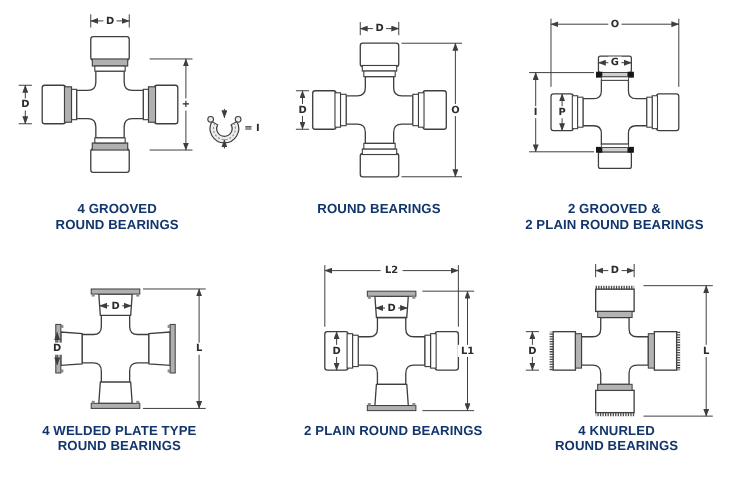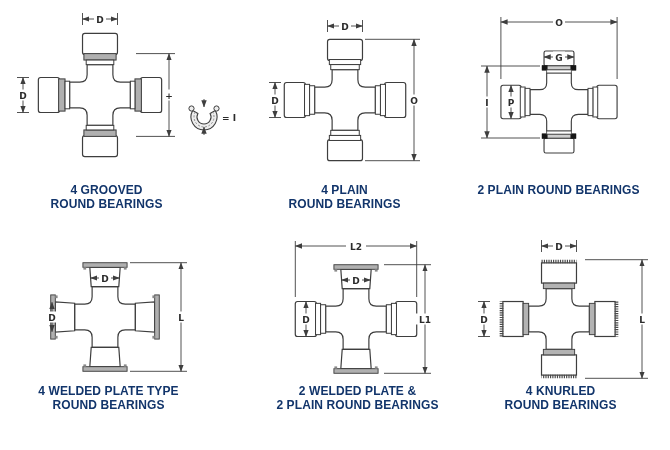--- a/index.html
+++ b/index.html
@@ -130,21 +130,20 @@
       <rect class="bg" x="46" y="94.5" width="12" height="11"></rect>
       <text class="dt" x="52" y="100.5">D</text>
 
       <line class="dl" x1="142" y1="39.3" x2="197" y2="39.3"></line>
       <line class="dl" x1="142" y1="160.7" x2="197" y2="160.7"></line>
       <line class="dl" x1="191" y1="39.3" x2="191" y2="160.7" marker-start="url(#m2)" marker-end="url(#m2)"></line>
       <rect class="bg" x="185" y="94.5" width="12" height="11"></rect>
       <text class="dt" x="191" y="100.5">O</text>
     </svg>
     <div class="caption" style="left:10px;top:184px">
-      <div>4 PLAIN</div>
       <div>ROUND BEARINGS</div>
     </div>
   </div>
 
   <div class="cell" style="left:447px;top:0;width:223px;height:225px">
     <svg width="223" height="183" viewBox="0 0 223 183">
       <defs>
         <marker id="m3" viewBox="0 0 8 6" refX="7.5" refY="3" markerWidth="8" markerHeight="6" orient="auto-start-reverse">
           <path d="M0 0 L8 3 L0 6 Z" fill="#3e3e3e"></path>
         </marker>
@@ -170,20 +169,21 @@
       <line class="dl" x1="34" y1="138" x2="93" y2="138"></line>
       <line class="dl" x1="40" y1="66" x2="40" y2="138" marker-start="url(#m3)" marker-end="url(#m3)"></line>
       <rect class="bg" x="34" y="96.5" width="12" height="11"></rect>
       <text class="dt" x="40" y="102.5">I</text>
 
       <line class="dl" x1="64" y1="85.3" x2="64" y2="118.7" marker-start="url(#m3)" marker-end="url(#m3)"></line>
       <rect class="bg" x="58" y="96.5" width="12" height="11"></rect>
       <text class="dt" x="64" y="102.5">P</text>
     </svg>
     <div class="caption" style="left:0;top:184px">
+      <div>2 GROOVED &amp;</div>
       <div>2 PLAIN ROUND BEARINGS</div>
     </div>
   </div>
 
   <div class="cell" style="left:0;top:225px;width:223px;height:225px">
     <svg width="223" height="158" viewBox="0 0 223 158">
       <defs>
         <marker id="m4" viewBox="0 0 8 6" refX="7.5" refY="3" markerWidth="8" markerHeight="6" orient="auto-start-reverse">
           <path d="M0 0 L8 3 L0 6 Z" fill="#3e3e3e"></path>
         </marker>
@@ -243,21 +243,20 @@
       <rect class="bg" x="66" y="88.5" width="12" height="11"></rect>
       <text class="dt" x="72" y="94.5">D</text>
 
       <line class="dl" x1="150" y1="39.7" x2="197" y2="39.7"></line>
       <line class="dl" x1="150" y1="148.3" x2="197" y2="148.3"></line>
       <line class="dl" x1="191" y1="39.7" x2="191" y2="148.3" marker-start="url(#m5)" marker-end="url(#m5)"></line>
       <rect class="bg" x="182" y="88.5" width="18" height="11"></rect>
       <text class="dt" x="191" y="94.5">L1</text>
     </svg>
     <div class="caption" style="left:12px;top:160px">
-      <div>2 WELDED PLATE &amp;</div>
       <div>2 PLAIN ROUND BEARINGS</div>
     </div>
   </div>
 
   <div class="cell" style="left:447px;top:225px;width:223px;height:225px">
     <svg width="223" height="158" viewBox="0 0 223 158">
       <defs>
         <marker id="m6" viewBox="0 0 8 6" refX="7.5" refY="3" markerWidth="8" markerHeight="6" orient="auto-start-reverse">
           <path d="M0 0 L8 3 L0 6 Z" fill="#3e3e3e"></path>
         </marker>

